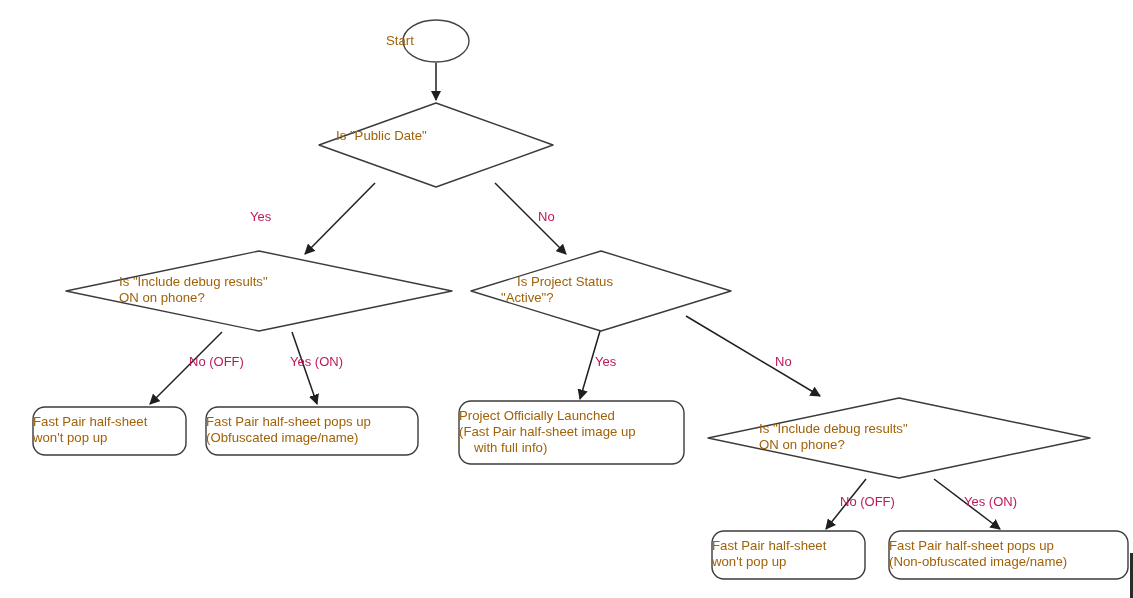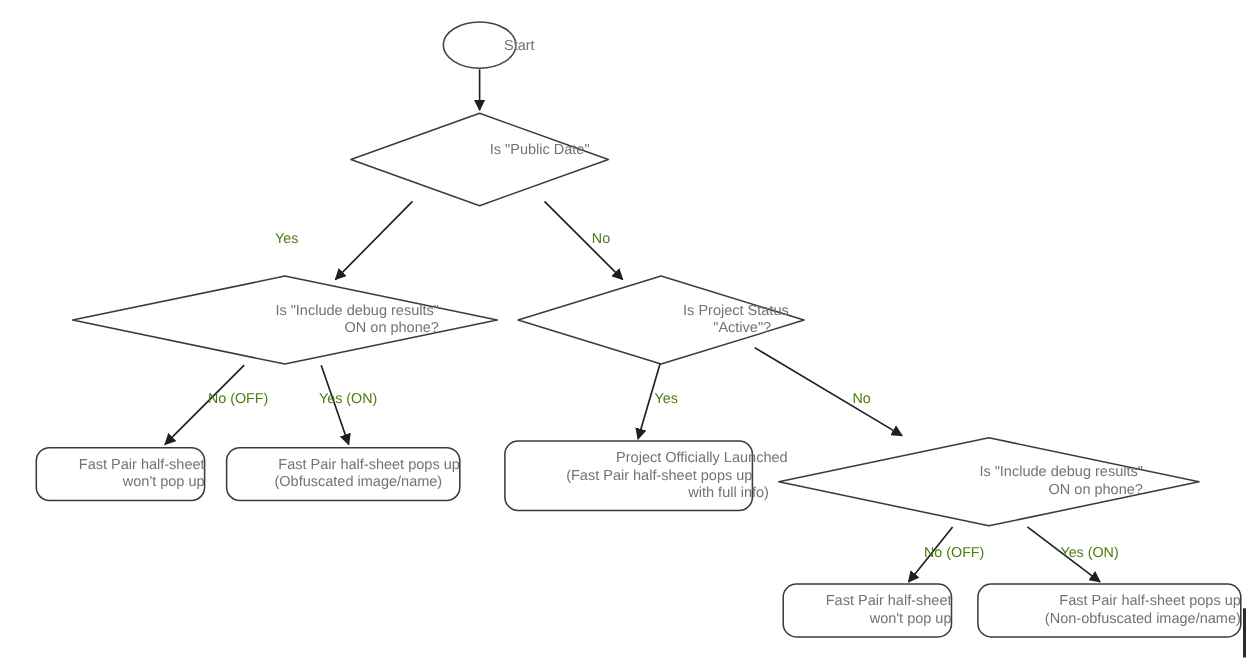--- a/index.html
+++ b/index.html
@@ -34,36 +34,36 @@
   .node-shape.terminal {
     stroke: #444444;
   }
   .edge-line {
     stroke: #1f1f1f;
     stroke-width: 1.5;
     fill: none;
   }
   .node-text {
     position: absolute;
-    text-align: right;
+    text-align: left;
     font-size: 13.2px;
     line-height: 16.5px;
-    color: #737373;
+    color: #a16207;
     white-space: pre;
     pointer-events: none;
     font-family: "Liberation Sans", sans-serif;
   }
   .node-text.start-text {
     font-size: 13.2px;
   }
   .edge-label {
     position: absolute;
     font-size: 13px;
     line-height: 15px;
-    color: #4d7c0f;
+    color: #be185d;
     white-space: nowrap;
     font-family: "Liberation Sans", sans-serif;
   }
   .right-artifact {
     position: absolute;
     right: 0;
     top: 553px;
     width: 3px;
     height: 45px;
     background: #2b2b2b;
@@ -145,22 +145,22 @@
 
   <div class="node-text" style="left:759px; top:421px; width:280px;">Is "Include debug results"</div>
   <div class="node-text" style="left:759px; top:437px; width:280px;">ON on phone?</div>
 
   <div class="node-text" style="left:33px; top:414px; width:153px;">Fast Pair half-sheet</div>
   <div class="node-text" style="left:33px; top:430px; width:153px;">won't pop up</div>
 
   <div class="node-text" style="left:206px; top:414px; width:212px;">Fast Pair half-sheet pops up</div>
   <div class="node-text" style="left:206px; top:430px; width:196px;">(Obfuscated image/name)</div>
 
-  <div class="node-text" style="left:459px; top:408px; width:242px;margin-left:15px;">Project Officially Launched</div>
-  <div class="node-text" style="left:459px; top:424px; width:225px;">(Fast Pair half-sheet pops up</div>
+  <div class="node-text" style="left:459px; top:408px; width:242px;">Project Officially Launched</div>
+  <div class="node-text" style="left:459px; top:424px; width:225px;">(Fast Pair half-sheet image up</div>
   <div class="node-text" style="left:459px; top:440px; width:225px;padding-left:15px;">with full info)</div>
 
   <div class="node-text" style="left:712px; top:538px; width:153px;">Fast Pair half-sheet</div>
   <div class="node-text" style="left:712px; top:554px; width:153px;">won't pop up</div>
 
   <div class="node-text" style="left:889px; top:538px; width:239px;">Fast Pair half-sheet pops up</div>
   <div class="node-text" style="left:889px; top:554px; width:239px;">(Non-obfuscated image/name)</div>
 
   <div class="edge-label" style="left:250px; top:209px;">Yes</div>
   <div class="edge-label" style="left:538px; top:209px;">No</div>

